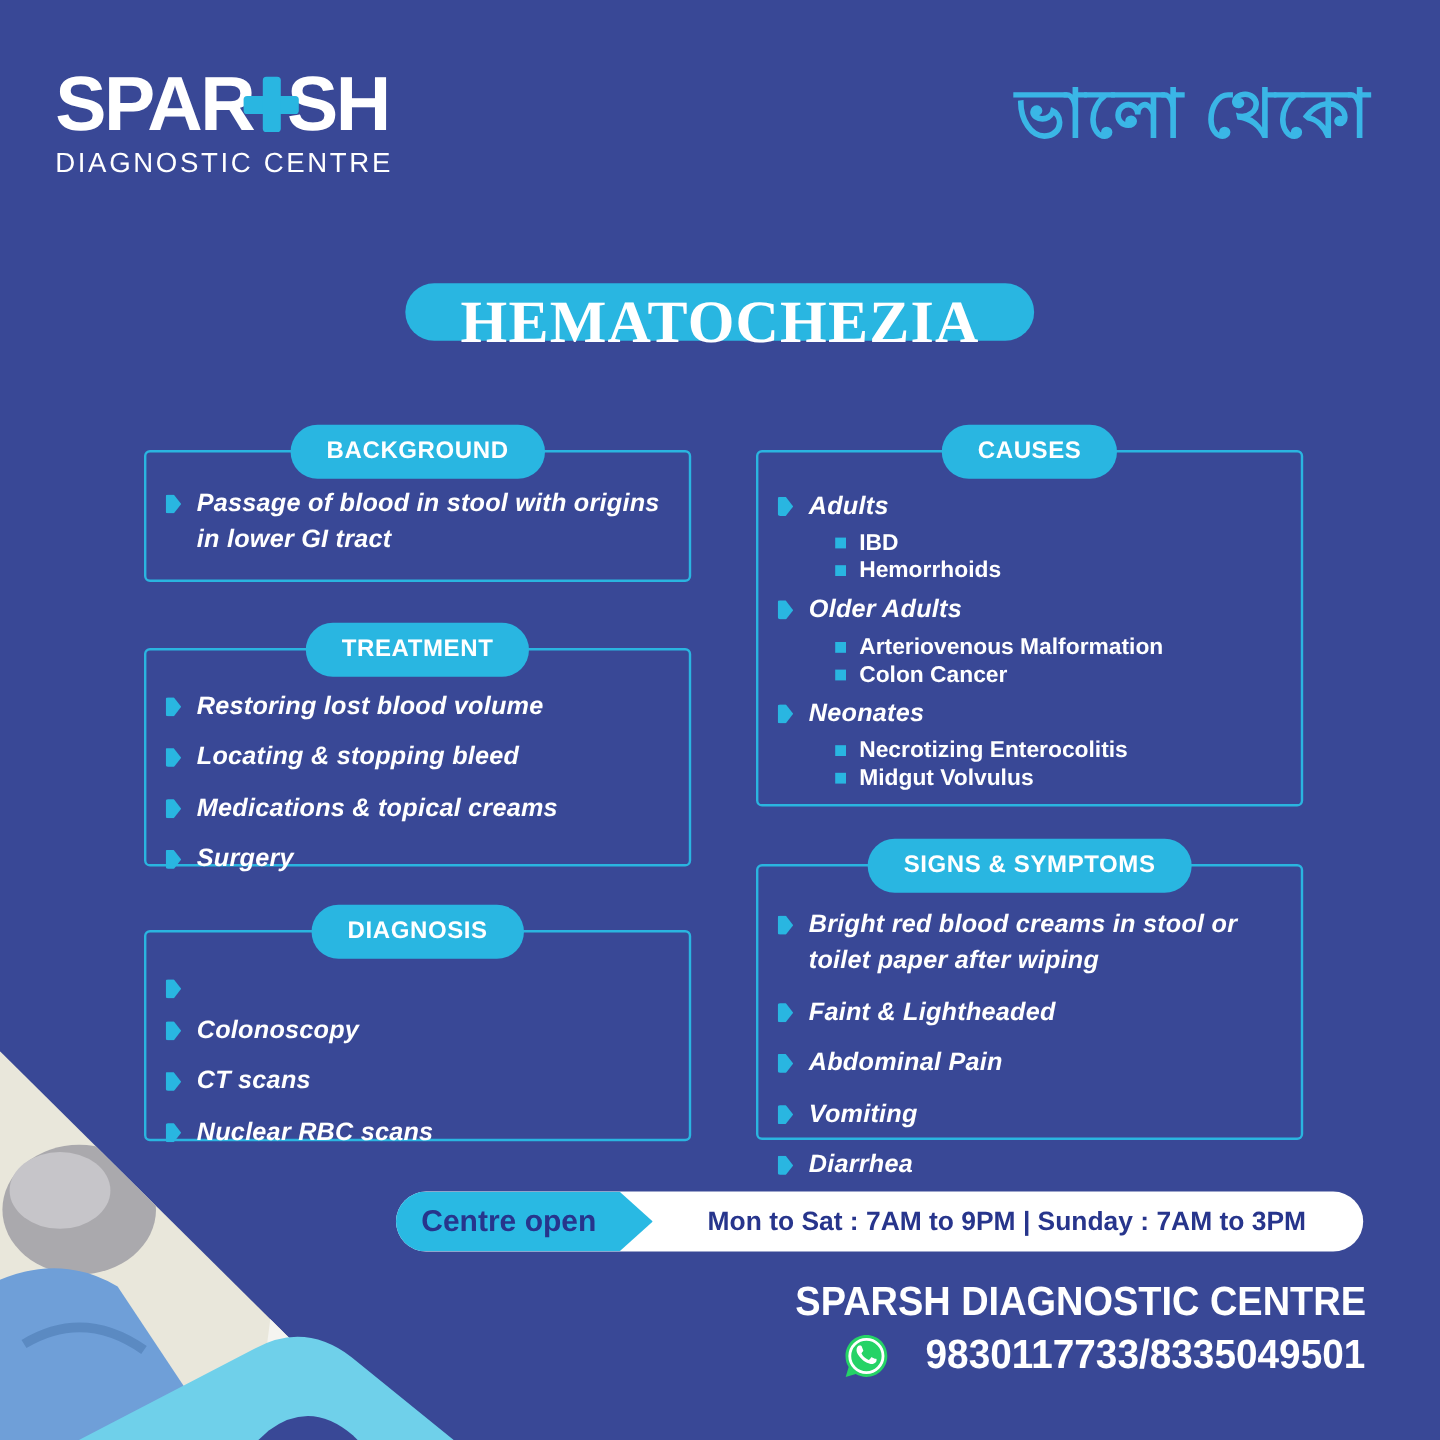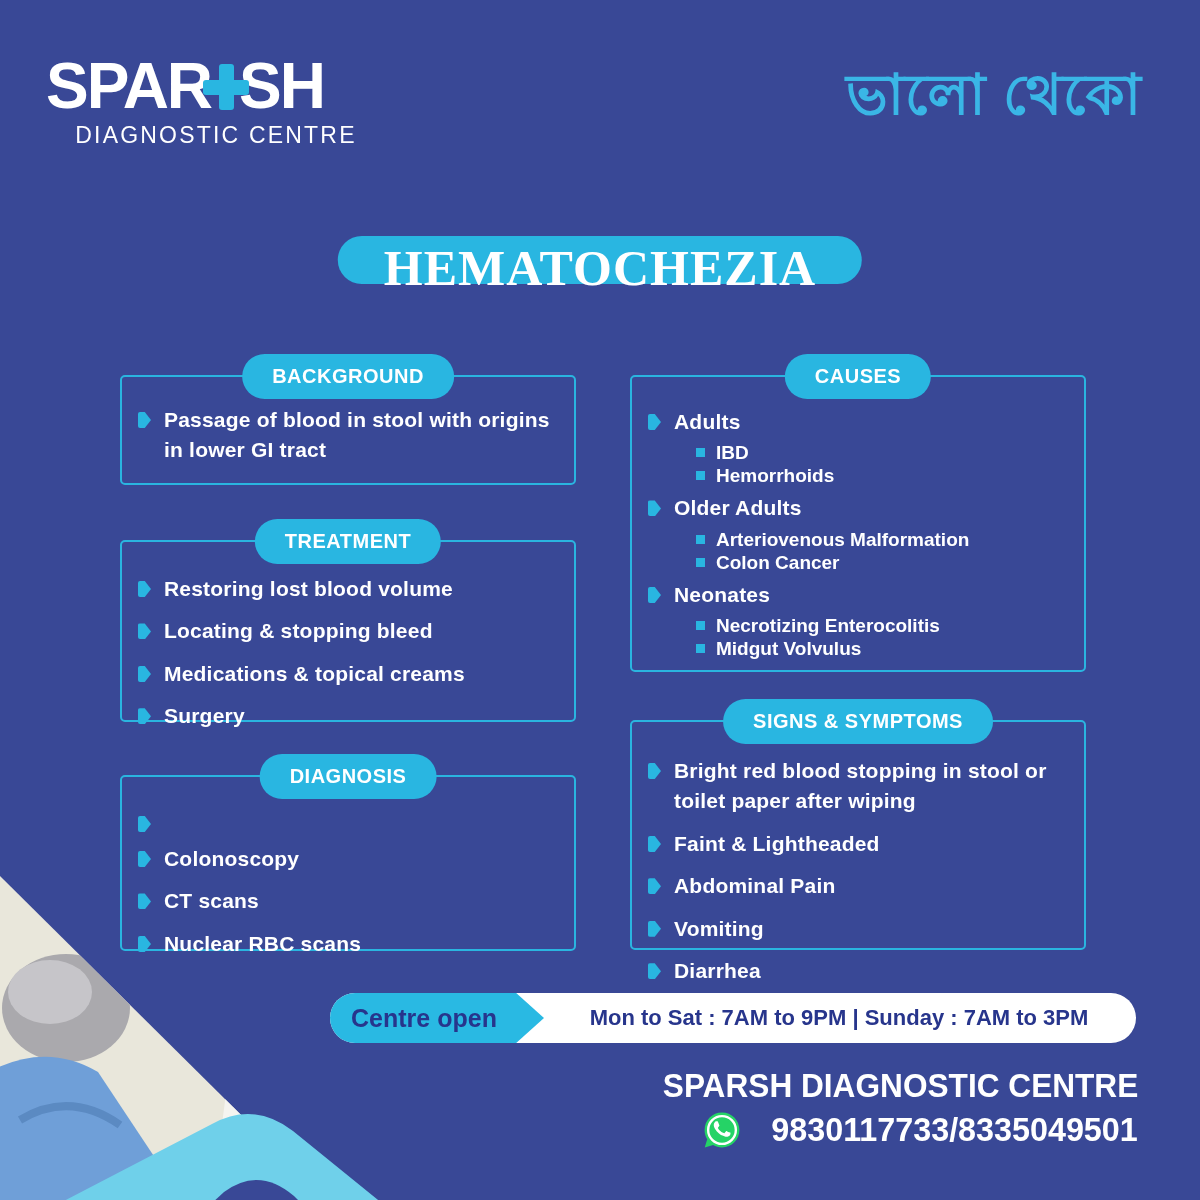--- a/index.html
+++ b/index.html
@@ -15,38 +15,38 @@
     font-family:"Liberation Sans", sans-serif;
     color:#fff;
   }
   
   .logo{position:absolute;left:46px;top:54px;width:340px;}
   .brand{font-size:64px;font-weight:bold;letter-spacing:-2px;line-height:1;white-space:nowrap;}
   .brand .ltr{position:relative;z-index:1;}
   .plus{display:inline-block;position:relative;width:46px;height:46px;margin:0 -10px 0 -8px;vertical-align:-2px;z-index:2;}
   .plus::before{content:"";position:absolute;left:0;top:16px;width:46px;height:15px;background:var(--accent);border-radius:3px;}
   .plus::after{content:"";position:absolute;left:16px;top:0;width:15px;height:46px;background:var(--accent);border-radius:3px;}
-  .brand-sub{font-size:23px;letter-spacing:2.2px;text-align:center;margin-top:4px;font-weight:normal;}
+  .brand-sub{font-size:23px;letter-spacing:2.2px;text-align:left;margin-top:4px;font-weight:normal;}
   .tagline{position:absolute;right:58px;top:52px;font-size:56px;font-weight:bold;color:#3ab6e6;letter-spacing:1px;}
   
   .title-pill{
     position:absolute;left:50%;top:236px;transform:translateX(-50%);
     background:var(--accent);height:48px;line-height:64px;border-radius:32px;
     padding:0 46px;font-size:50px;font-weight:bold;letter-spacing:1px;white-space:nowrap;font-family:Liberation Serif, serif;
   }
   
   .box{position:absolute;border:2px solid #2ab5e0;border-radius:5px;}
   .box-pill{
     position:absolute;top:-23px;left:50%;transform:translateX(-50%);
     background:var(--accent);color:#fff;font-weight:bold;font-size:20px;
     line-height:45px;padding:0 30px;border-radius:23px;white-space:nowrap;letter-spacing:.5px;
   }
   .box-body{padding:32px 20px 4px 16px;}
   .item{display:flex;align-items:flex-start;gap:13px;margin-bottom:12px;
-        font-size:21px;font-weight:bold;letter-spacing:.2px;line-height:1.45;}
+        font-size:21px;font-weight:bold;letter-spacing:.2px;line-height:1.45;font-style:italic;}
   .arrow{flex:0 0 auto;width:13px;height:16px;margin-top:7px;background:var(--accent);
          clip-path:polygon(0 0,52% 0,100% 50%,52% 100%,0 100%);border-radius:2px;}
   .sub-list{margin:2px 0 6px 48px;}
   .sub-item{display:flex;align-items:center;gap:11px;font-size:19px;font-weight:bold;line-height:23px;}
   .sq{flex:0 0 auto;width:9px;height:9px;background:var(--accent);}
   .cause-group{margin-bottom:6px;}
   .cause-group .item{margin-bottom:4px;}
   
   .hours-bar{position:absolute;left:330px;top:993px;width:806px;height:50px;background:#fff;border-radius:25px;}
   .open-badge{
@@ -214,21 +214,21 @@
         </div>
       </div>
     </div>
   </div>
 
   <div class="box" style="left:630px;top:720px;width:452px;height:226px;">
     <div class="box-pill">SIGNS &amp; SYMPTOMS</div>
     <div class="box-body" style="padding-top:34px;">
       <div class="item">
           <span class="arrow"></span>
-          <span>Bright red blood stopping in stool or toilet paper after wiping</span>
+          <span>Bright red blood creams in stool or toilet paper after wiping</span>
         </div>
       <div class="item">
           <span class="arrow"></span>
           <span>Faint &amp; Lightheaded</span>
         </div>
       <div class="item">
           <span class="arrow"></span>
           <span>Abdominal Pain</span>
         </div>
       <div class="item">

